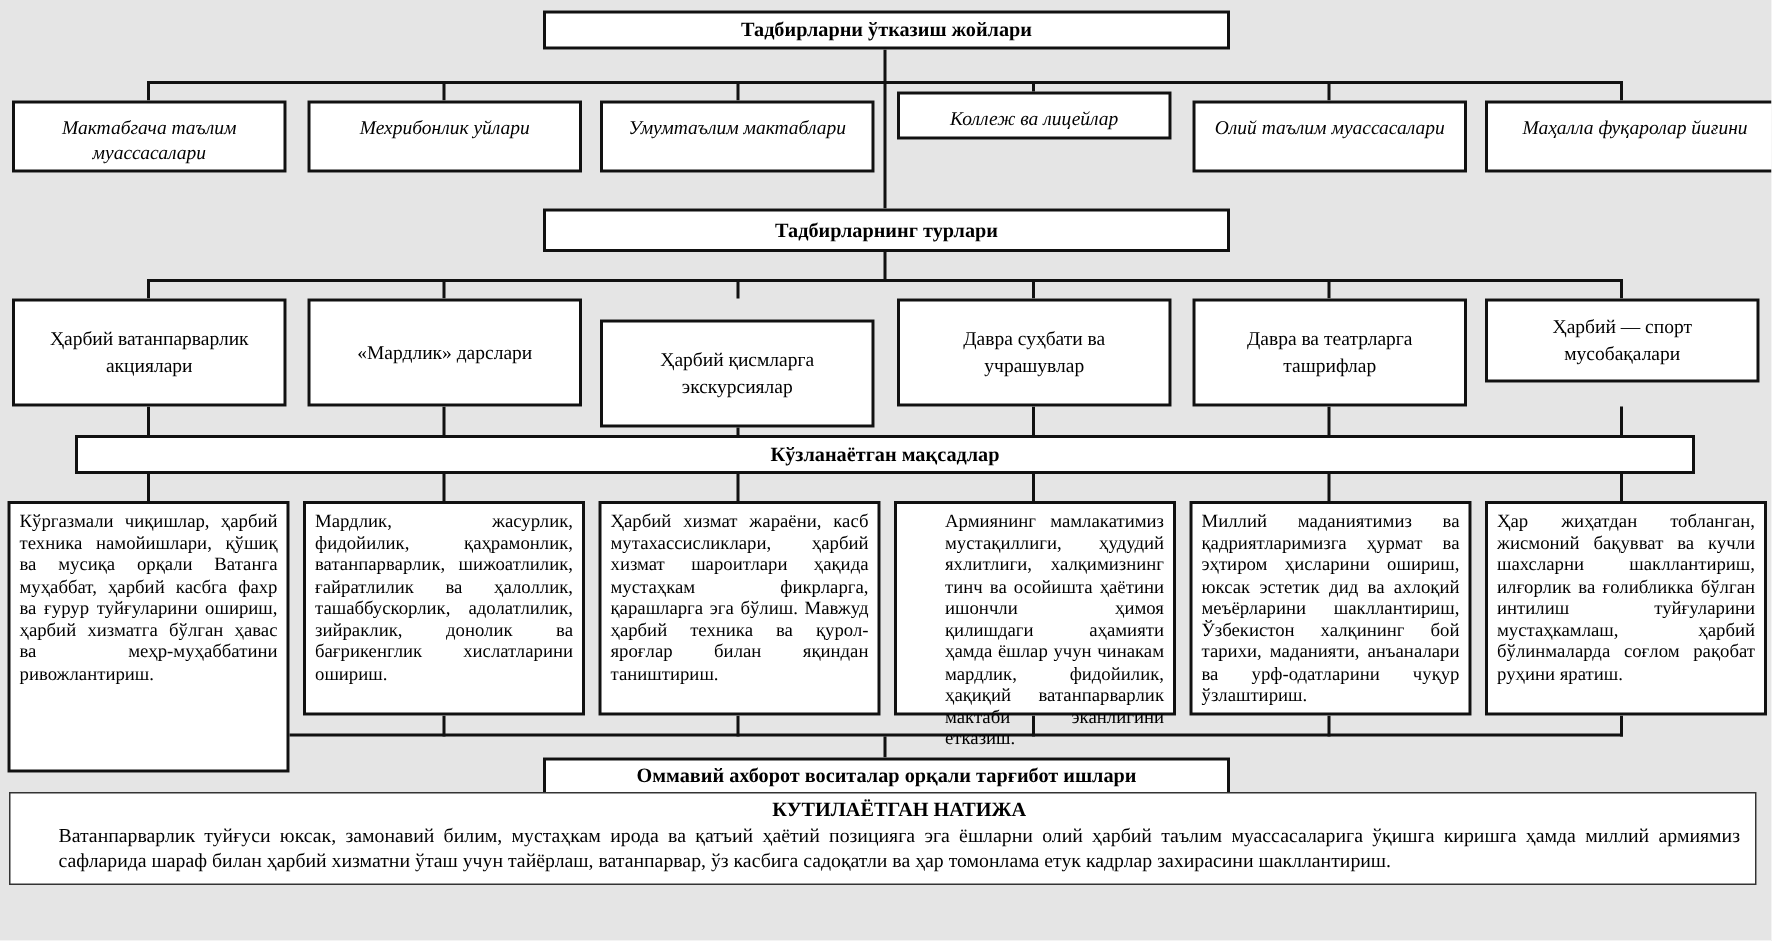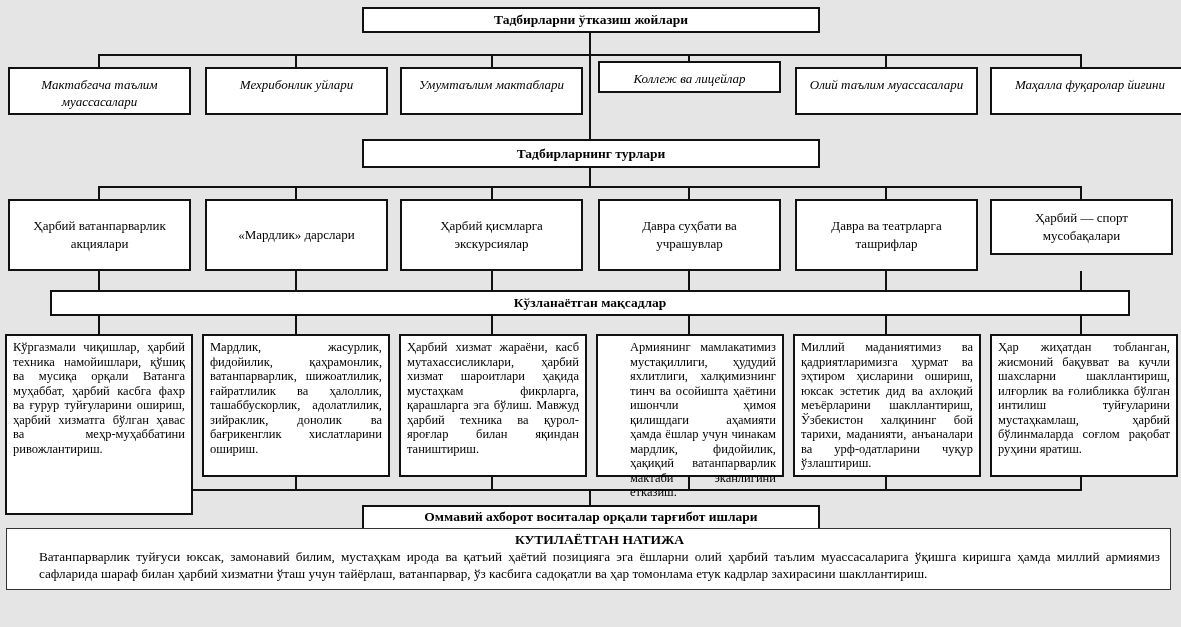--- a/index.html
+++ b/index.html
@@ -78,21 +78,21 @@
   <div class="box hdr" style="left:362px;top:139px;width:458px;height:29px;">
     <span>Тадбирларнинг турлари</span>
   </div>
 
   <div class="box etype" style="left:8px;top:199px;width:183px;height:72px;">
       <span>Ҳарбий ватанпарварлик акциялари</span>
     </div>
   <div class="box etype" style="left:205px;top:199px;width:183px;height:72px;">
       <span>«Мардлик» дарслари</span>
     </div>
-  <div class="box etype" style="left:400px;top:199px;width:183px;height:72px;">
+  <div class="box etype" style="left:400px;top:213px;width:183px;height:72px;">
       <span>Ҳарбий қисмларга экскурсиялар</span>
     </div>
   <div class="box etype" style="left:598px;top:199px;width:183px;height:72px;">
       <span>Давра суҳбати ва учрашувлар</span>
     </div>
   <div class="box etype" style="left:795px;top:199px;width:183px;height:72px;">
       <span>Давра ва театрларга ташрифлар</span>
     </div>
   <div class="box etype" style="left:990px;top:199px;width:183px;height:56px;">
       <span>Ҳарбий — спорт мусобақалари</span>

